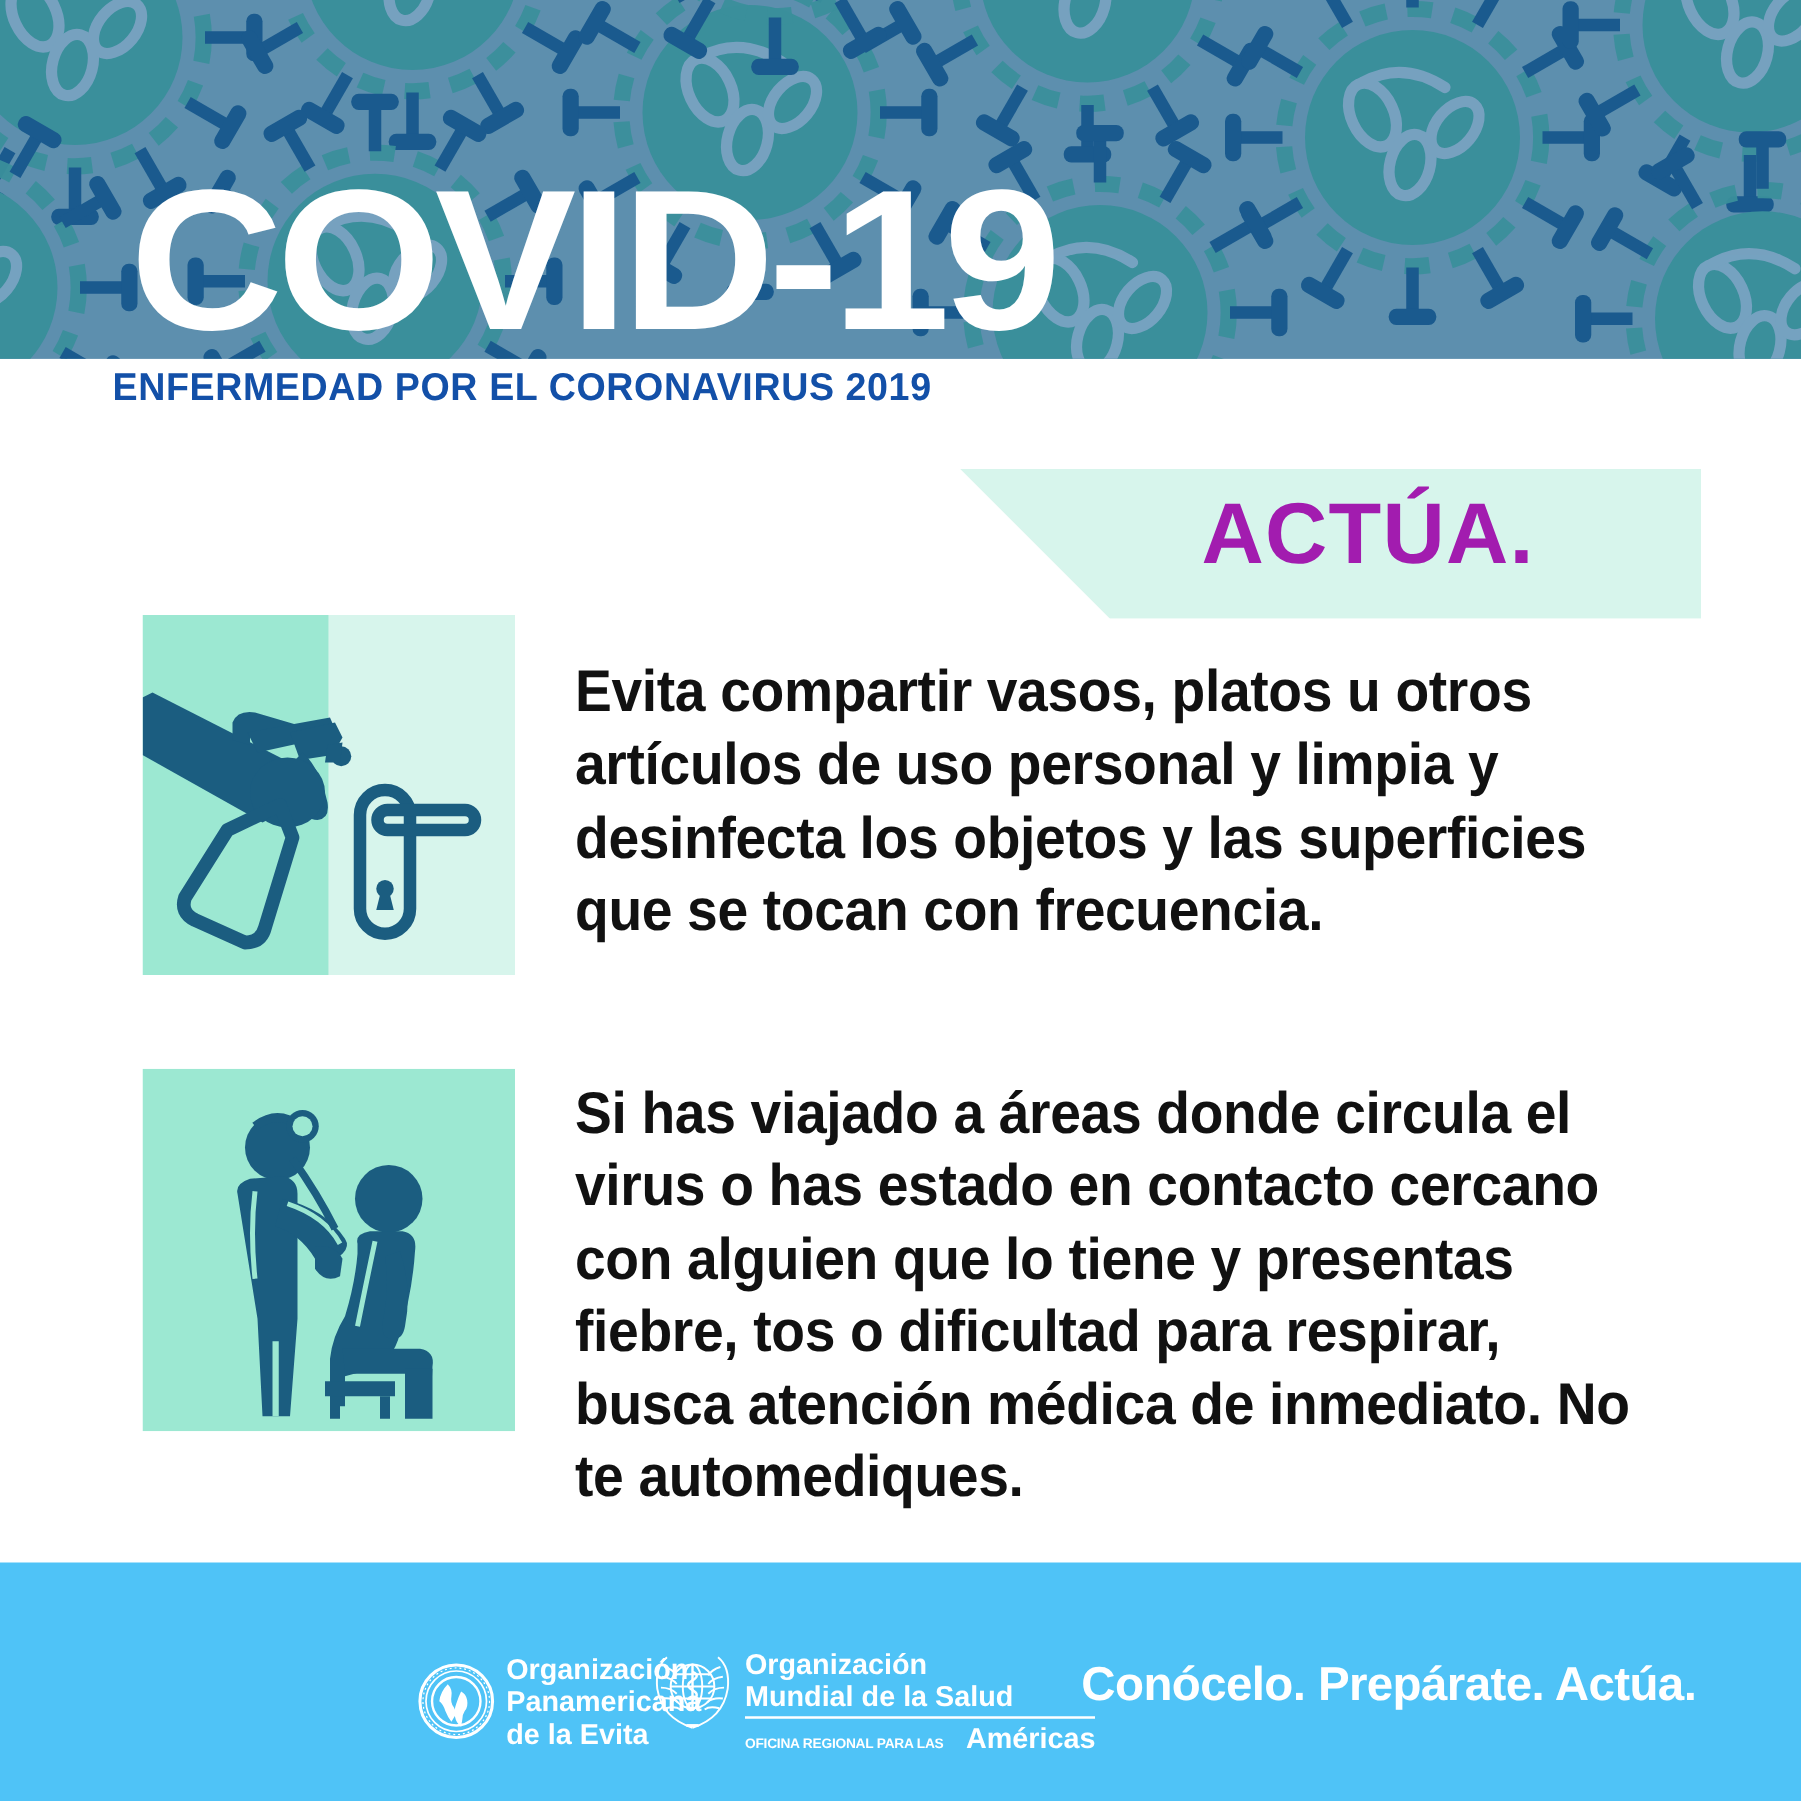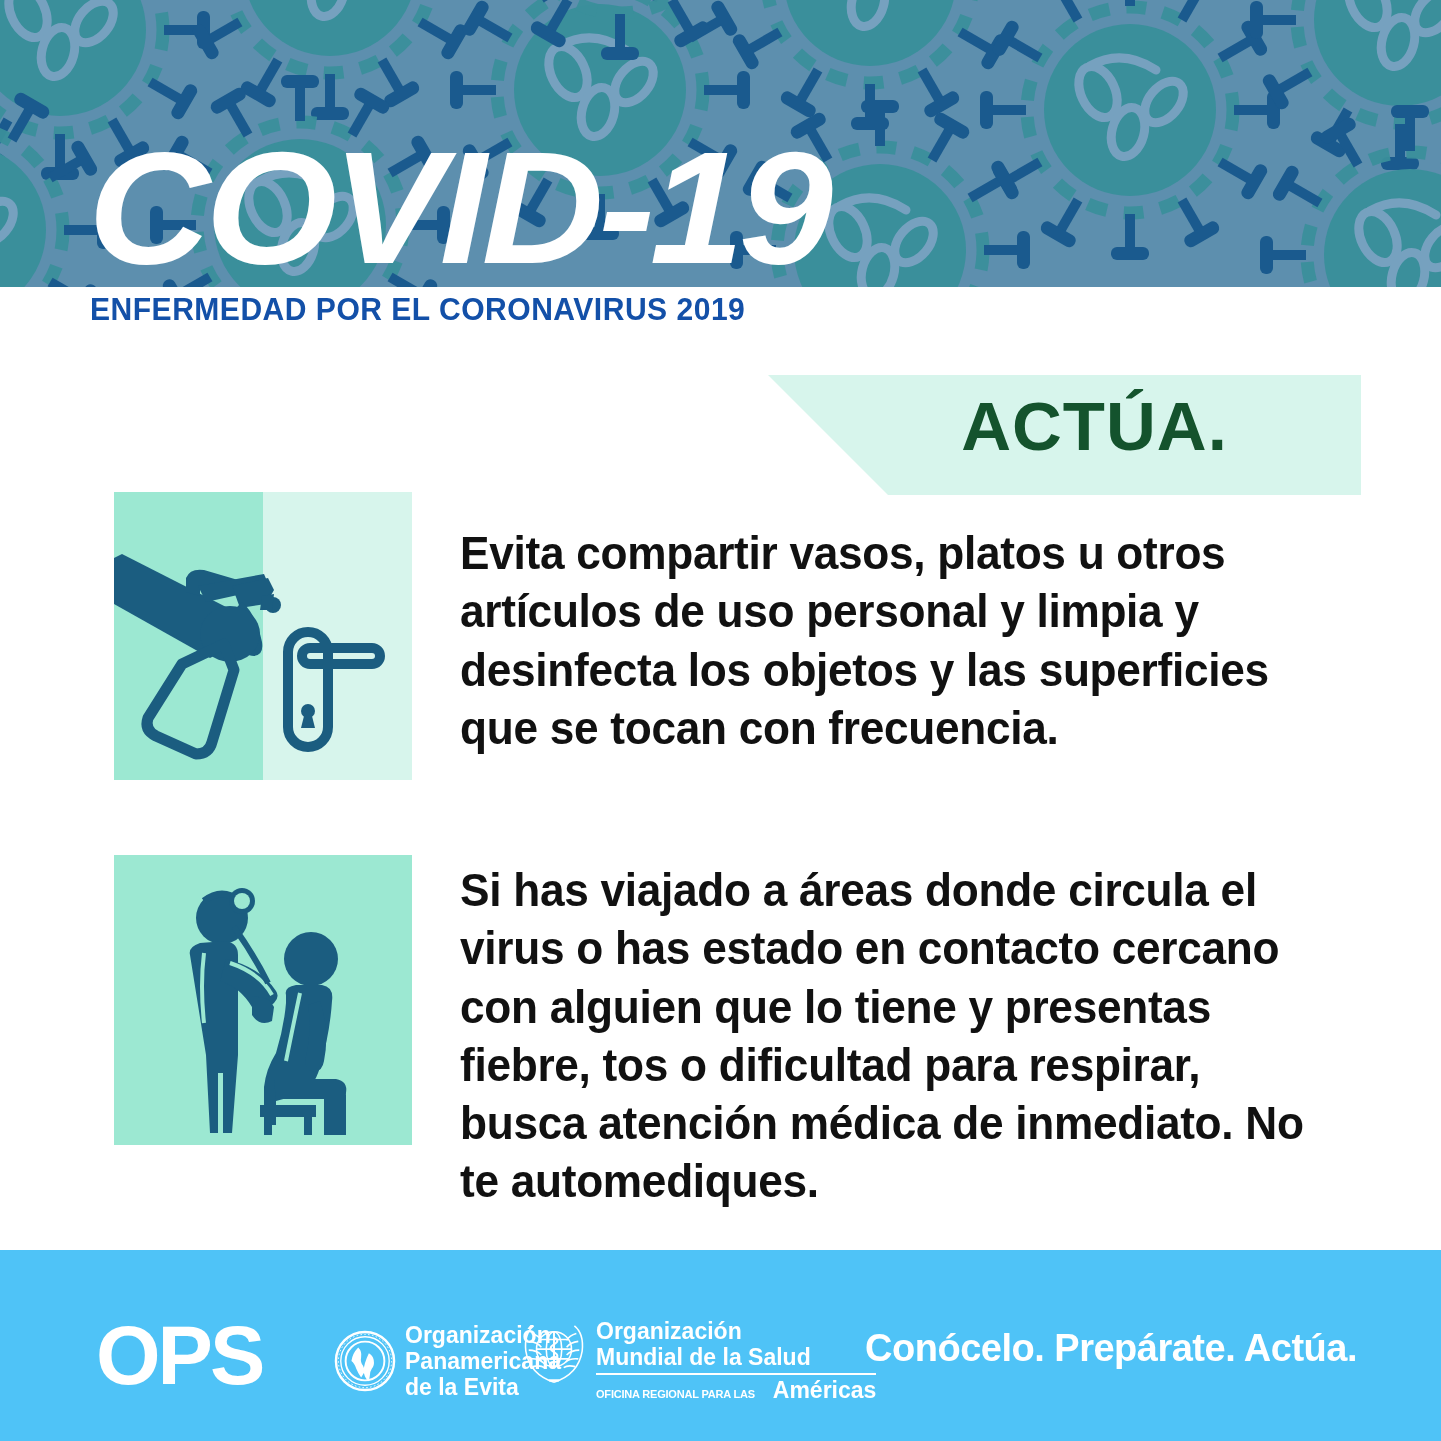--- a/index.html
+++ b/index.html
@@ -27,24 +27,23 @@
     overflow:hidden;
   }
   .header-pattern {
     position:absolute;
     left:0; top:0;
     width:1441px; height:287px;
   }
 
   .title-block {
     position:absolute;
-    left:0; top:0;
+    left:16px; top:0;
     width:1338px; height:287px;
     z-index:5;
-    font-style:italic;
   }
   .covid-title {
     position:absolute;
     left:88px; top:128px;
     font-family:"Liberation Sans", sans-serif;
     font-size:160px;
     font-weight:bold;
     color:#ffffff;
     letter-spacing:-5px;
     line-height:1;
@@ -80,21 +79,21 @@
     position:absolute;
     left:768px; top:375px;
     width:593px; height:102px;
     display:flex;
     align-items:center;
     justify-content:center;
     padding-left:60px;
     font-family:"Liberation Sans", sans-serif;
     font-size:69px;
     font-weight:bold;
-    color:#14532d;
+    color:#a21caf;
     letter-spacing:1px;
     z-index:5;
     text-align:center;
   }
 
   
   .block {
     position:absolute;
     left:0;
     width:1441px;
@@ -424,21 +423,20 @@
         <rect x="146" y="250" width="56" height="12" fill="#1b5d80"></rect>
         <rect x="150" y="262" width="8" height="18" fill="#1b5d80"></rect>
         <rect x="190" y="262" width="8" height="18" fill="#1b5d80"></rect>
       </svg>
     </div>
     <div class="block-text block-text-2">Si has viajado a áreas donde circula el virus o has estado en contacto cercano con alguien que lo tiene y presentas fiebre, tos o dificultad para respirar, busca atención médica de inmediato. No te automediques.</div>
   </div>
 
   <div class="footer"></div>
 
-  <div class="ops-wordmark">OPS</div>
 
   <div class="paho-lockup">
     <svg class="paho-seal" viewBox="0 0 64 64">
       <circle cx="32" cy="32" r="30" fill="none" stroke="#ffffff" stroke-width="2.5"></circle>
       <circle cx="32" cy="32" r="25" fill="none" stroke="#ffffff" stroke-width="1.4"></circle>
       <circle cx="32" cy="32" r="20" fill="none" stroke="#ffffff" stroke-width="2"></circle>
       <g fill="#ffffff">
         <path d="M25 18 q4 4 3 10 q-1 5 2 9 q2 3 1 7 l-3 5 q-3-4-5-9 q-2-6-5-8 q1-8 7-14z"></path>
         <path d="M36 24 q4 2 5 7 q1 6 -2 9 q-2 3 -2 7 l-1 6 q-4-3-5-8 q-1-6 1-11 q2-6 4-10z"></path>
       </g>

